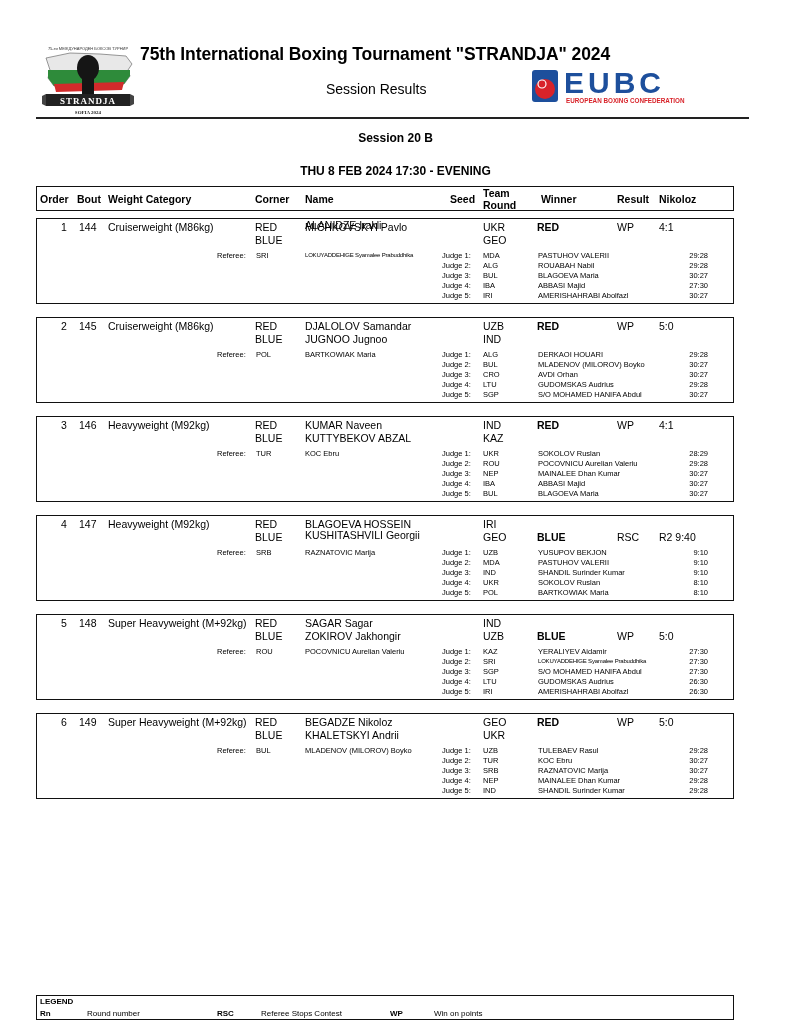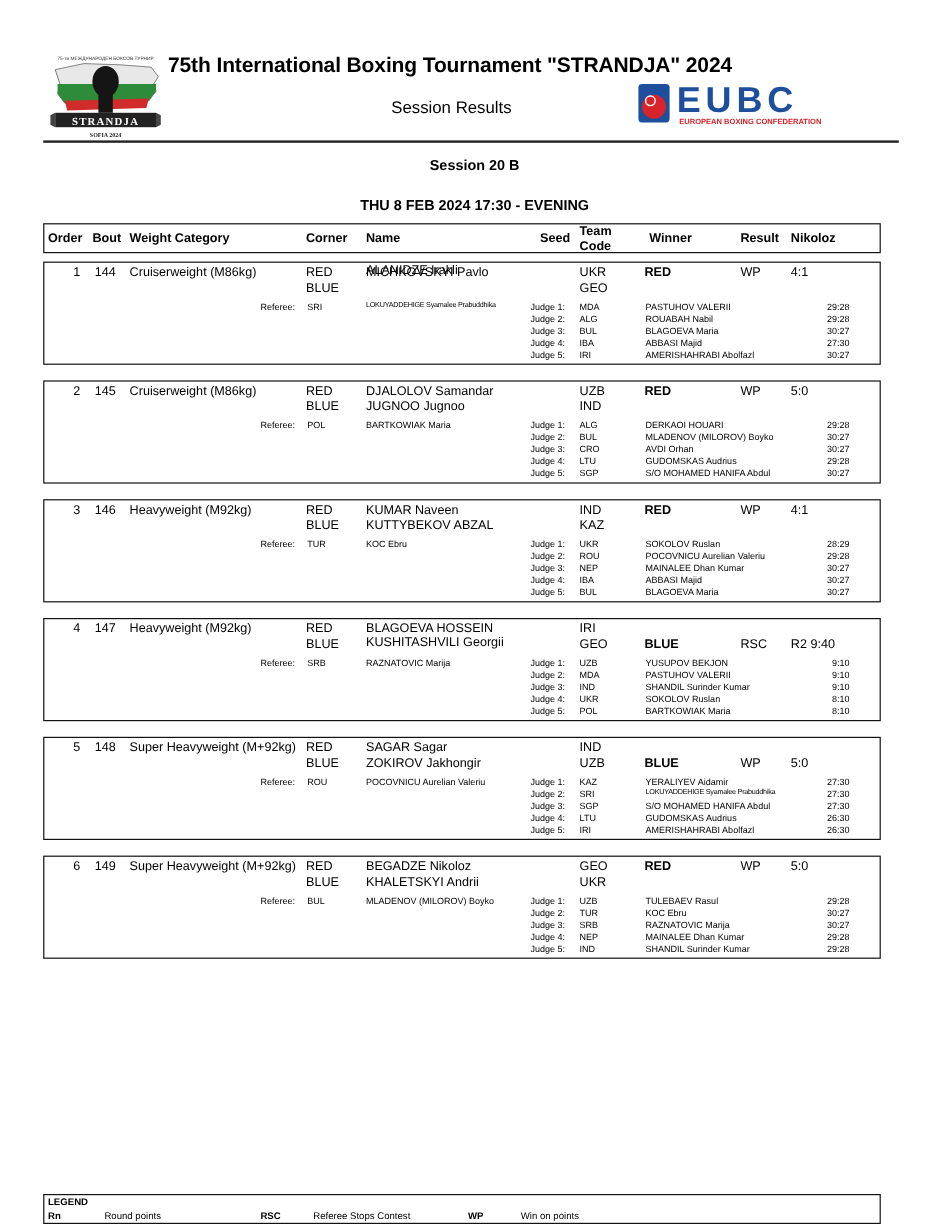--- a/index.html
+++ b/index.html
@@ -61,21 +61,21 @@
 <div class="abs datetime">THU 8 FEB 2024  17:30 - EVENING</div>
 
 <div class="box hdr">
   <span style="left:3px;top:6px">Order</span>
   <span style="left:40px;top:6px">Bout</span>
   <span style="left:71px;top:6px">Weight Category</span>
   <span style="left:218px;top:6px">Corner</span>
   <span style="left:268px;top:6px">Name</span>
   <span style="left:413px;top:6px">Seed</span>
   <span style="left:446px;top:0px">Team</span>
-  <span style="left:446px;top:12px">Code</span>
+  <span style="left:446px;top:12px">Round</span>
   <span style="left:504px;top:6px">Winner</span>
   <span style="left:580px;top:6px">Result</span>
   <span style="left:622px;top:6px">Nikoloz</span>
 </div>
 
 <div class="box bout" style="top:218px">
   <span style="left:24px;top:2px">1</span>
   <span style="left:42px;top:2px">144</span>
   <span style="left:71px;top:2px">Cruiserweight (M86kg)</span>
   <span style="left:218px;top:2px">RED</span>
@@ -298,18 +298,18 @@
   <span class="sm" style="right:25px;top:62px">29:28</span>
   <span class="sm" style="left:405px;top:72px">Judge 5:</span>
   <span class="sm" style="left:446px;top:72px">IND</span>
   <span class="sm" style="left:501px;top:72px">SHANDIL Surinder Kumar</span>
   <span class="sm" style="right:25px;top:72px">29:28</span>
 </div>
 
 <div class="box legend">
   <span class="b" style="left:3px;top:1px">LEGEND</span>
   <span class="b" style="left:3px;top:13px">Rn</span>
-  <span style="left:50px;top:13px">Round points</span>
+  <span style="left:50px;top:13px">Round number</span>
   <span class="b" style="left:180px;top:13px">RSC</span>
   <span style="left:224px;top:13px">Referee Stops Contest</span>
   <span class="b" style="left:353px;top:13px">WP</span>
   <span style="left:397px;top:13px">Win on points</span>
 </div>
 
 </body></html>

